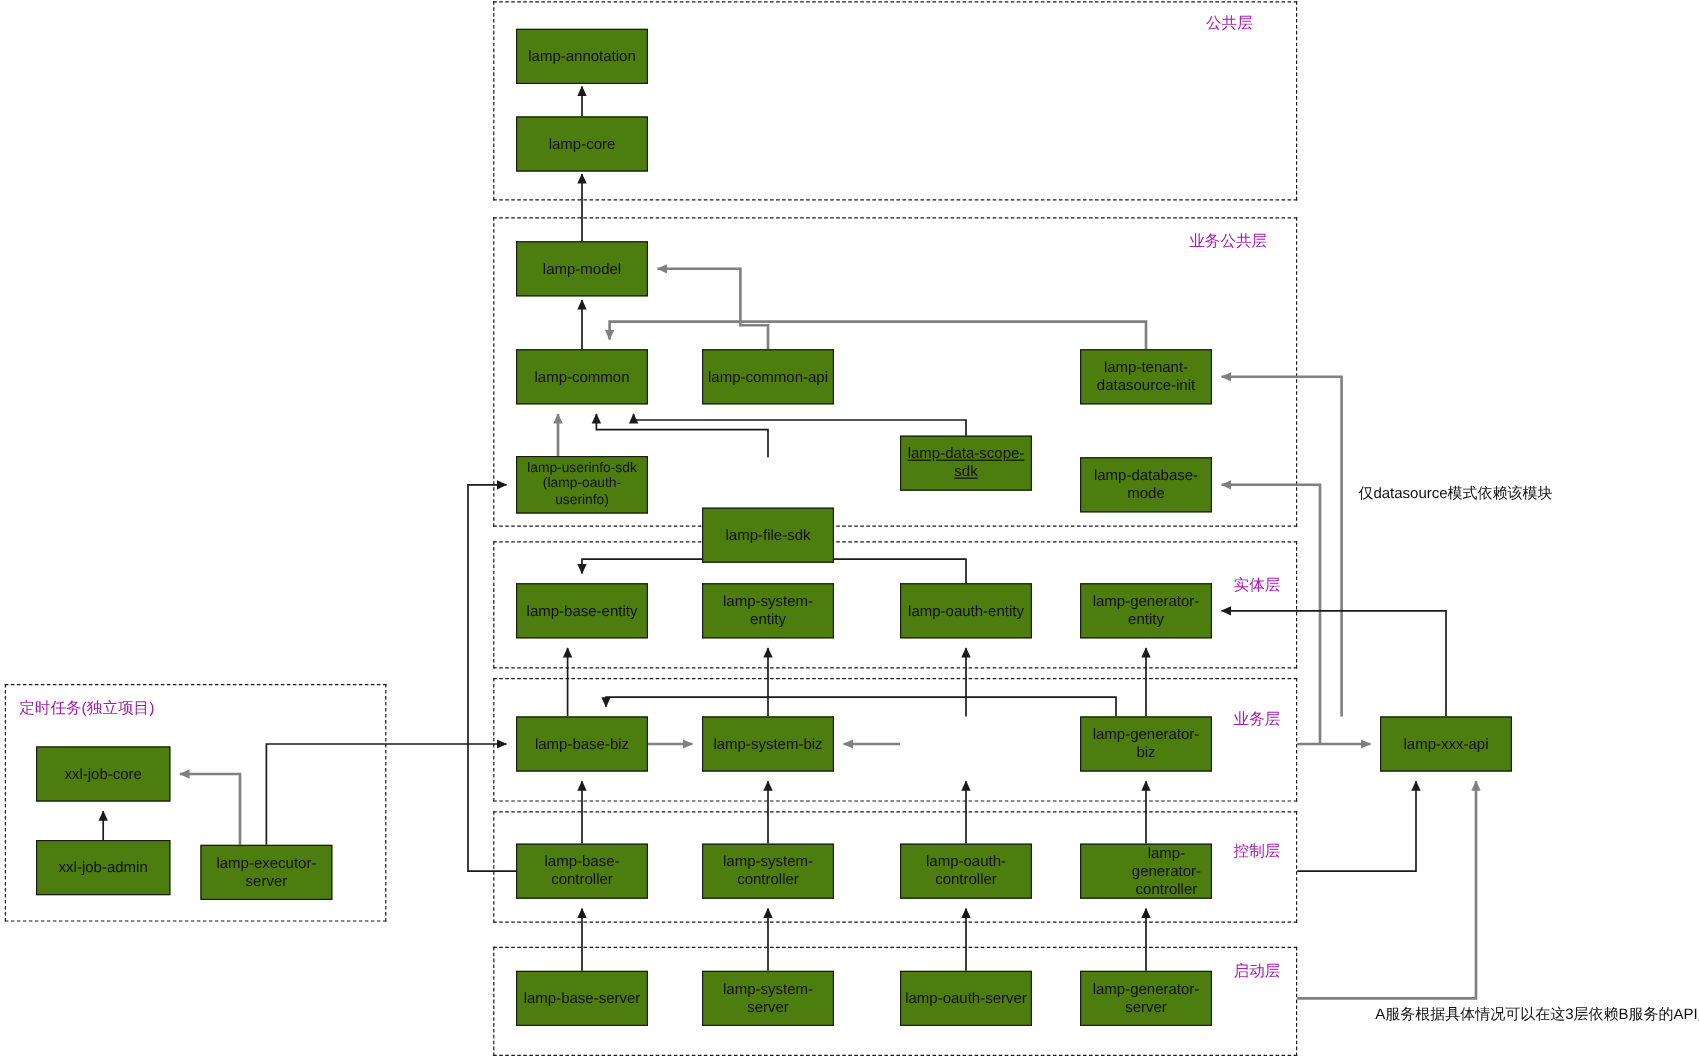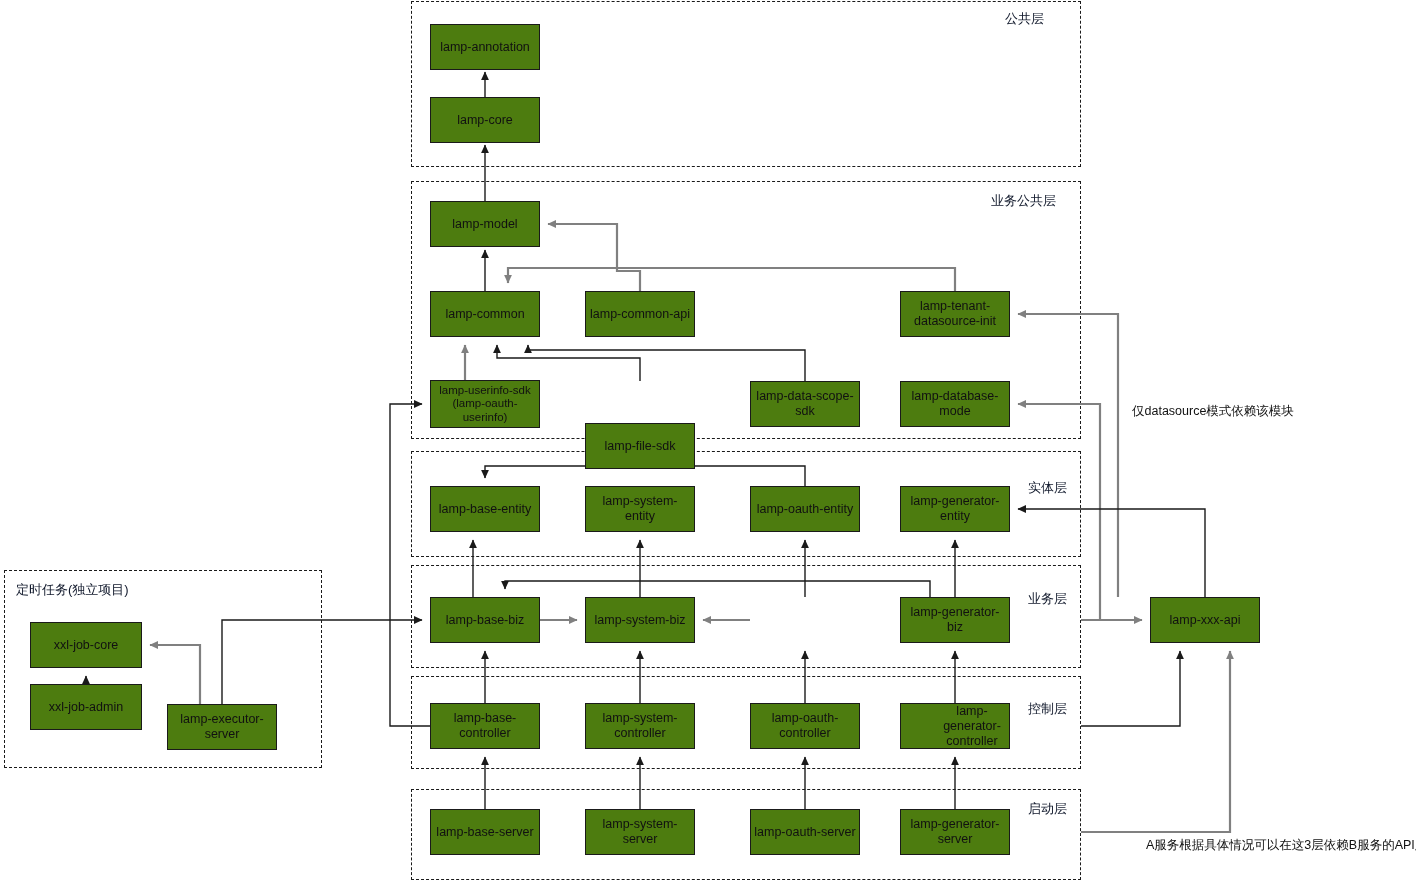--- a/index.html
+++ b/index.html
@@ -1,19 +1,19 @@
 <!DOCTYPE html>
 <html><head>
 <meta charset="utf-8">
 <style>
   html,body{margin:0;padding:0;background:#ffffff;}
   body{font-family:"Liberation Sans","DejaVu Sans",sans-serif;}
   #canvas{position:relative;width:1416px;height:881px;overflow:hidden;background:#fff;}
   .layer{position:absolute;border:1.6px dashed #1a1a1a;box-sizing:border-box;background:transparent;}
-  .layer-label{position:absolute;font-size:13px;color:#0f172a;white-space:nowrap;}
+  .layer-label{position:absolute;font-size:13px;color:#a21caf;white-space:nowrap;}
   .node{position:absolute;box-sizing:border-box;border:1.4px solid #1a1a1a;background:#4d7c0f;
         display:flex;align-items:center;justify-content:center;text-align:center;
         font-size:12.5px;line-height:15px;color:#111;padding:2px 3px;}
   .note{position:absolute;font-size:12.5px;color:#111;white-space:nowrap;}
   svg.edges{position:absolute;left:0;top:0;width:1416px;height:881px;overflow:visible;pointer-events:none;}
   svg.edges .ln{fill:none;stroke:#1a1a1a;stroke-width:1.4px;}
   svg.edges .gl{fill:none;stroke:#808080;stroke-width:2.2px;}
 </style>
 </head>
 <body>
@@ -112,21 +112,21 @@
     </div>
   <div class="node" style="left:900px;top:291px;width:110px;height:46px;">
       <span>lamp-tenant-datasource-init</span>
     </div>
   <div class="node" style="left:430px;top:380px;width:110px;height:48px;font-size:11.5px;line-height:13.5px;">
       <span>lamp-userinfo-sdk (lamp-oauth-userinfo)</span>
     </div>
   <div class="node" style="left:585px;top:381px;width:110px;height:46px;margin-top:42px;">
       <span>lamp-file-sdk</span>
     </div>
-  <div class="node" style="left:750px;top:381px;width:110px;height:46px;">
+  <div class="node" style="left:750px;top:363px;width:110px;height:46px;text-decoration:underline;">
       <span>lamp-data-scope-sdk</span>
     </div>
   <div class="node" style="left:900px;top:381px;width:110px;height:46px;">
       <span>lamp-database-mode</span>
     </div>
 
   <div class="node" style="left:430px;top:486px;width:110px;height:46px;">
       <span>lamp-base-entity</span>
     </div>
   <div class="node" style="left:585px;top:486px;width:110px;height:46px;">
@@ -175,21 +175,21 @@
       <span>lamp-generator-server</span>
     </div>
 
   <div class="node" style="left:1150px;top:597px;width:110px;height:46px;">
       <span>lamp-xxx-api</span>
     </div>
 
   <div class="node" style="left:30px;top:622px;width:112px;height:46px;">
       <span>xxl-job-core</span>
     </div>
-  <div class="node" style="left:30px;top:684px;width:112px;height:46px;">
+  <div class="node" style="left:30px;top:700px;width:112px;height:46px;">
       <span>xxl-job-admin</span>
     </div>
   <div class="node" style="left:167px;top:704px;width:110px;height:46px;">
       <span>lamp-executor-server</span>
     </div>
 
   <div class="note" style="left:1132px;top:403px;">仅datasource模式依赖该模块</div>
   <div class="note" style="left:1146px;top:837px;">A服务根据具体情况可以在这3层依赖B服务的API层</div>
 
 </div>

